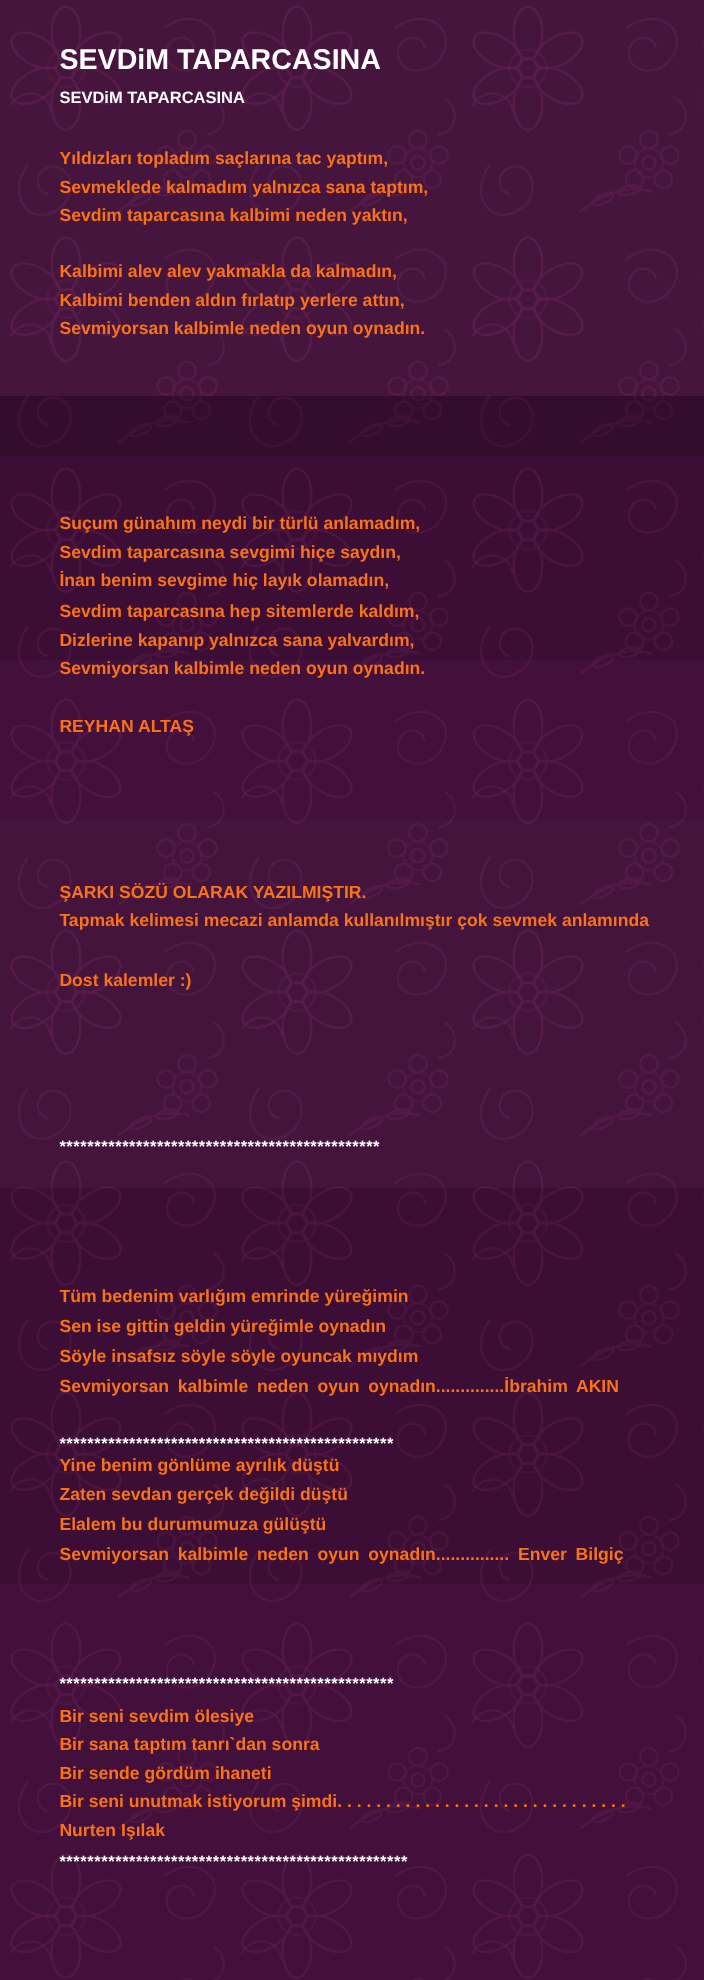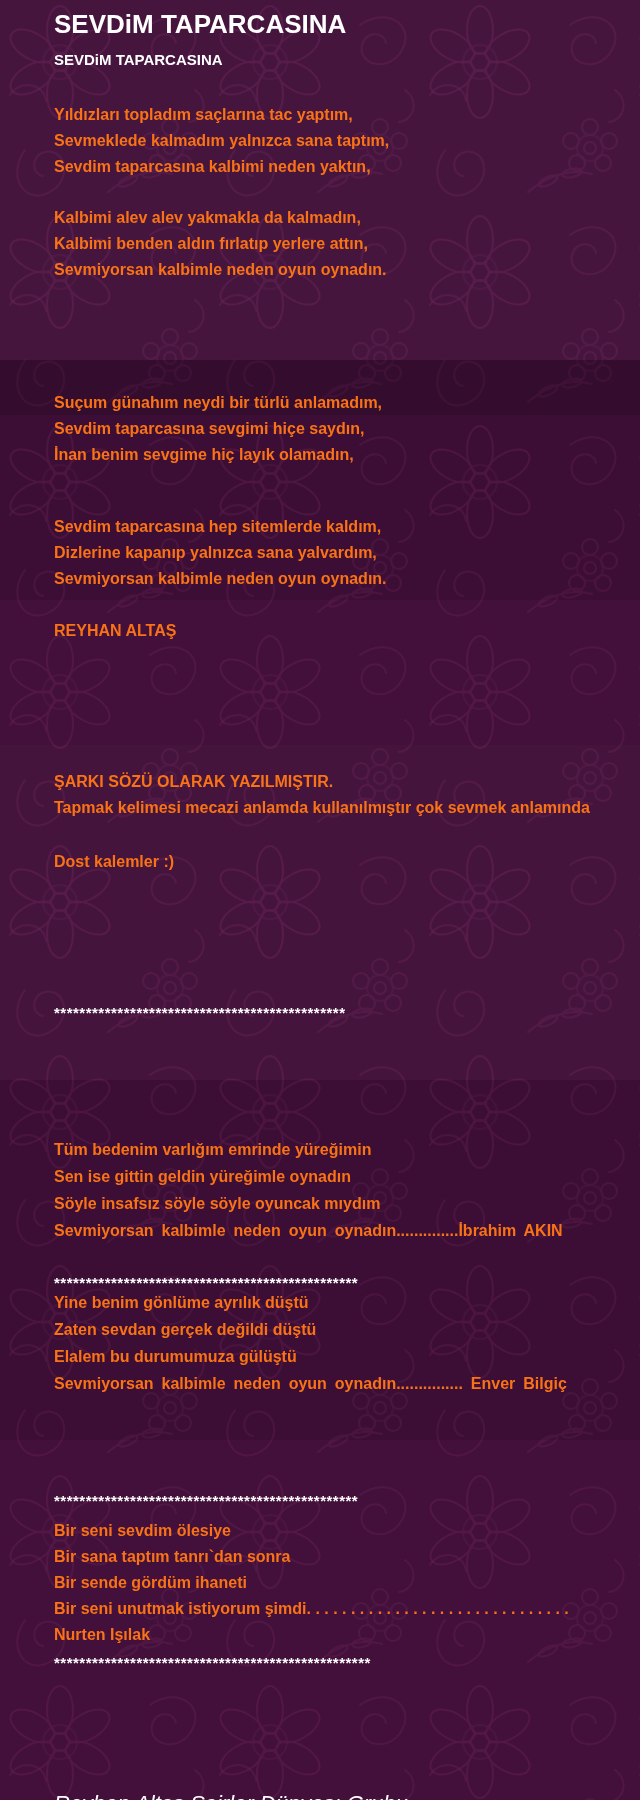--- a/index.html
+++ b/index.html
@@ -5,21 +5,21 @@
   html,body{margin:0;padding:0;background:#2a0723;}
   #page{
     position:relative;
     width:640px;height:1800px;
     overflow:hidden;
     background:#42103a;
     font-family:"Liberation Sans", sans-serif;
     color:#ffffff;
   }
   #bg{position:absolute;left:0;top:0;z-index:0;}
-  .block{position:absolute;left:54px;z-index:2;}
+  .block{position:absolute;left:54px;z-index:2;margin-top:30px;}
   .line{
     font-size:16px;
     line-height:26px;
     font-weight:bold;
     white-space:nowrap;
     color:#f97316;
   }
   .lh27 .line{line-height:27px;}
   .wide{word-spacing:0.22em;}
   .title{
@@ -102,21 +102,21 @@
     <div class="line">Sevmeklede kalmadım yalnızca sana taptım,</div>
     <div class="line">Sevdim taparcasına kalbimi neden yaktın,</div>
   </div>
 
   <div class="block" style="top:205px">
     <div class="line">Kalbimi alev alev yakmakla da kalmadın,</div>
     <div class="line">Kalbimi benden aldın fırlatıp yerlere attın,</div>
     <div class="line">Sevmiyorsan kalbimle neden oyun oynadın.</div>
   </div>
 
-  <div class="block" style="top:390px">
+  <div class="block" style="top:434px">
     <div class="line">Suçum günahım neydi bir türlü anlamadım,</div>
     <div class="line">Sevdim taparcasına sevgimi hiçe saydın,</div>
     <div class="line">İnan benim sevgime hiç layık olamadın,</div>
   </div>
 
   <div class="block" style="top:514px">
     <div class="line">Sevdim taparcasına hep sitemlerde kaldım,</div>
     <div class="line">Dizlerine kapanıp yalnızca sana yalvardım,</div>
     <div class="line">Sevmiyorsan kalbimle neden oyun oynadın.</div>
   </div>

